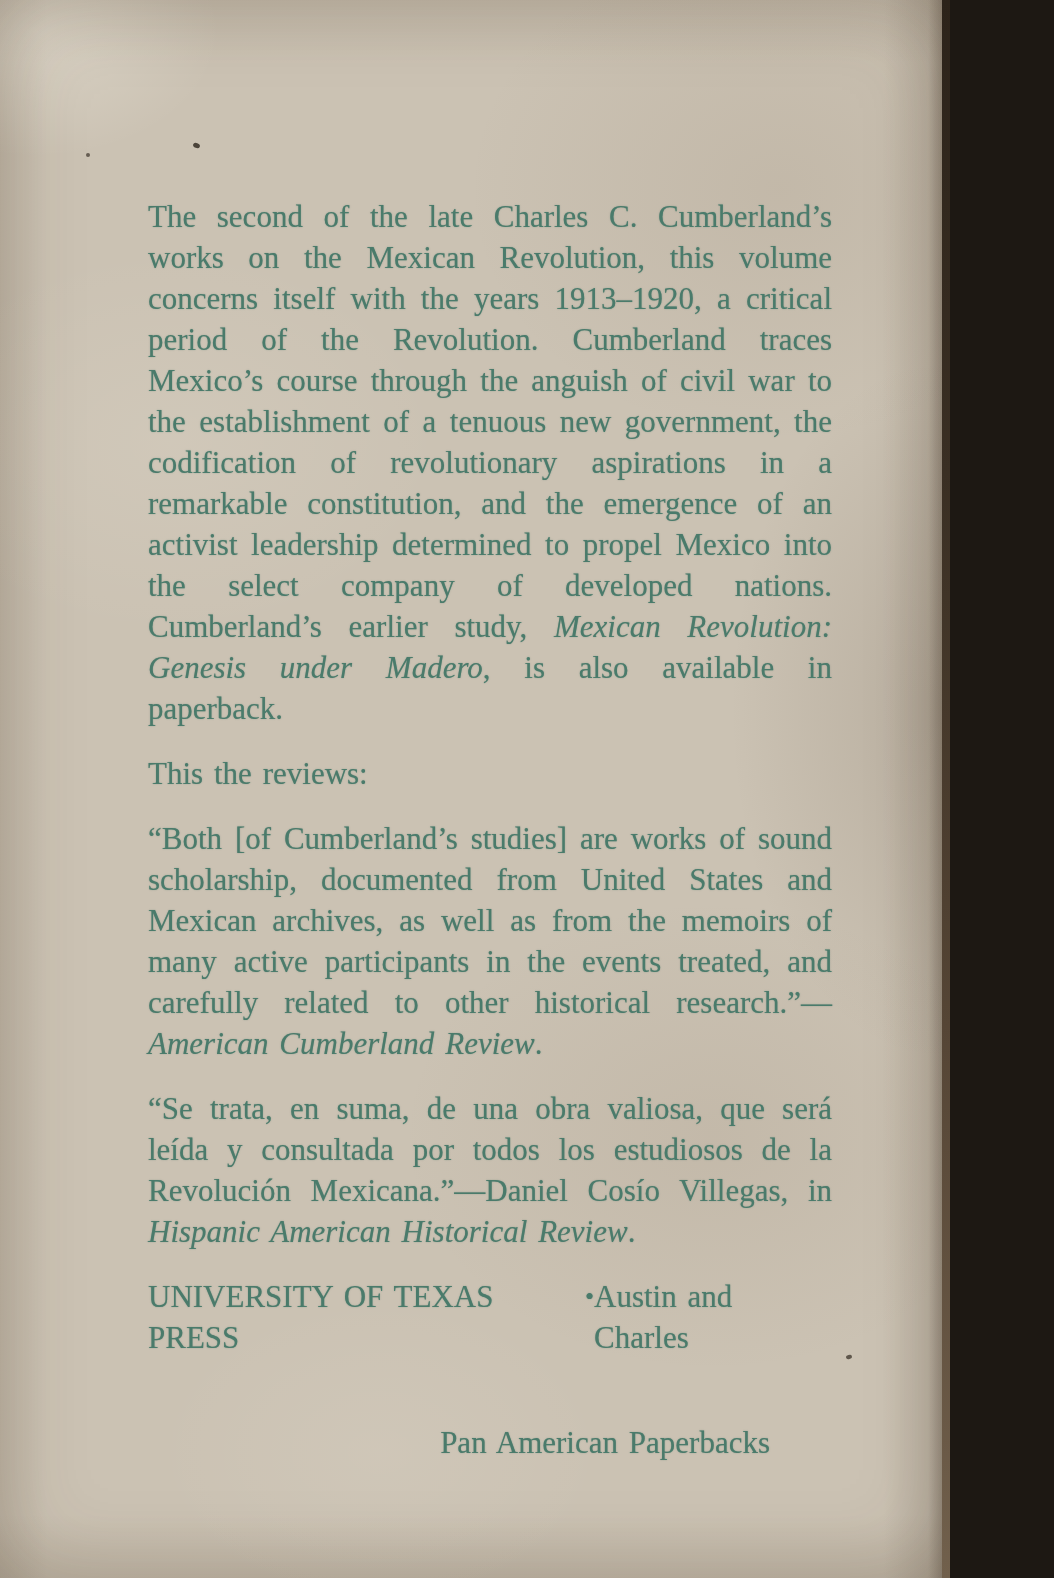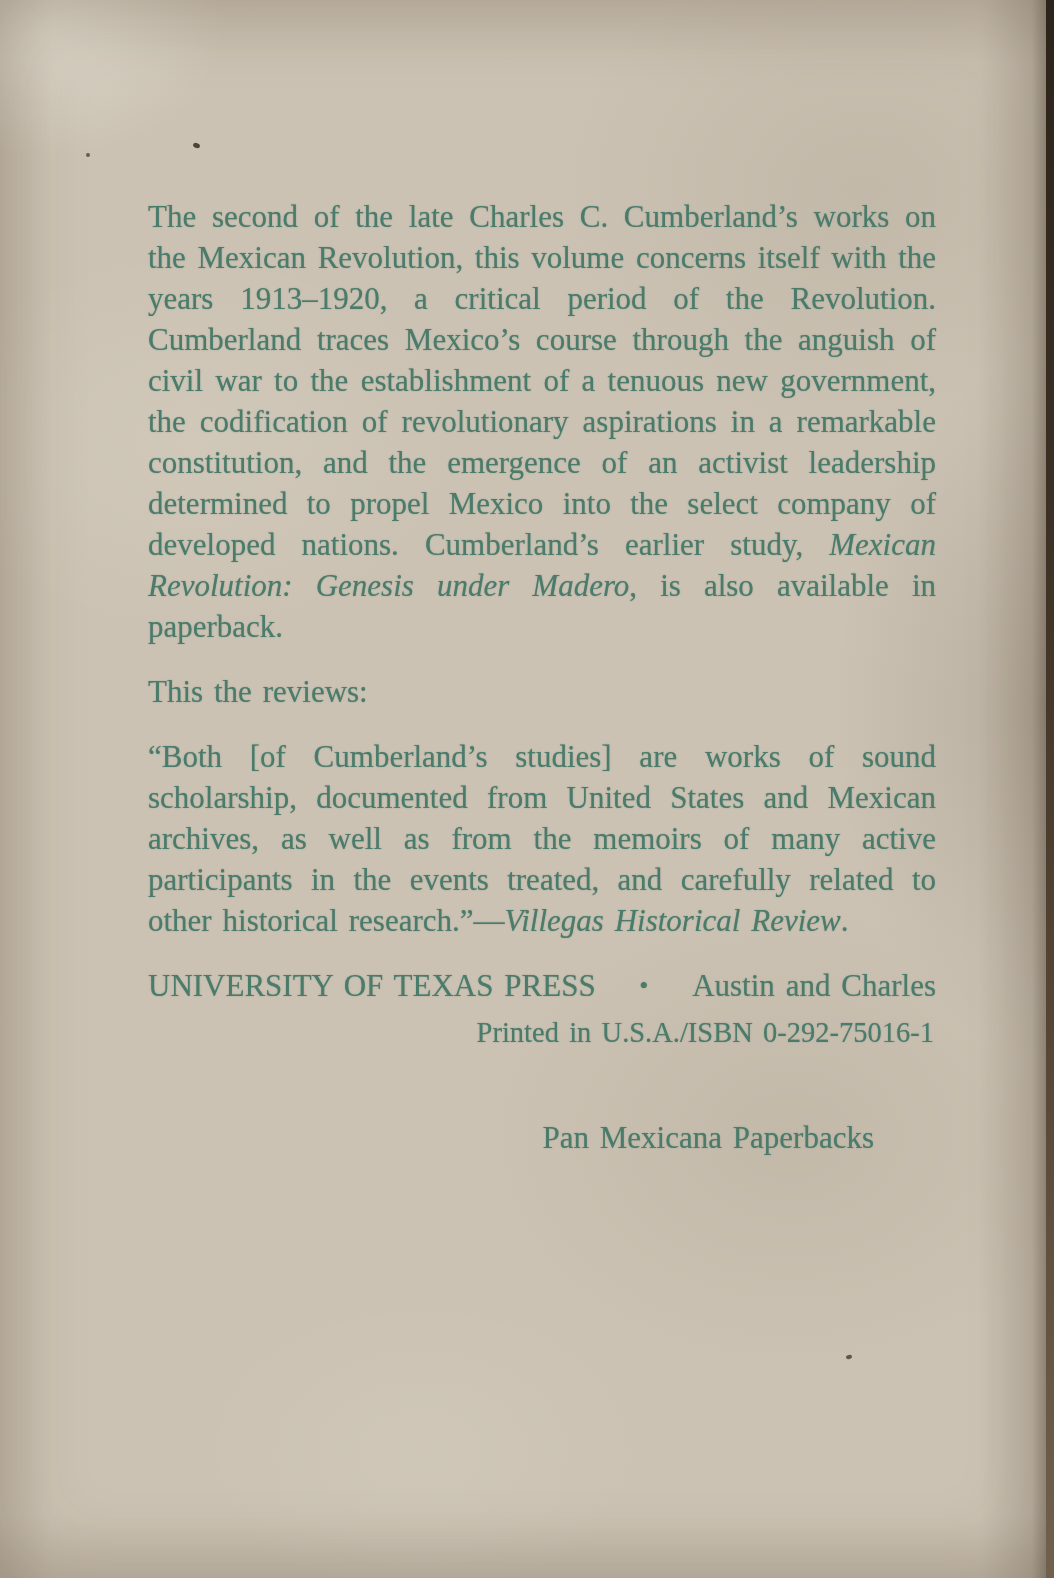--- a/index.html
+++ b/index.html
@@ -2,21 +2,21 @@
 <html><head>
 <meta charset="utf-8">
 <style>
   html, body {
     margin: 0;
     padding: 0;
     background: #1d1813;
   }
   .photo {
     position: relative;
-    width: 1054px;
+    width: 950px;
     height: 1578px;
     overflow: hidden;
     background-color: #cbc2b3;
     background-image:
       radial-gradient(ellipse 260px 180px at 4% 2%, rgba(255,252,242,0.28), rgba(255,252,242,0) 70%),
       radial-gradient(ellipse 420px 300px at 18% 28%, rgba(255,250,238,0.10), rgba(255,250,238,0) 65%),
       radial-gradient(ellipse 520px 420px at 82% 12%, rgba(120,100,78,0.10), rgba(120,100,78,0) 60%),
       radial-gradient(ellipse 500px 380px at 75% 72%, rgba(125,104,82,0.10), rgba(125,104,82,0) 62%),
       radial-gradient(ellipse 380px 260px at 40% 92%, rgba(255,250,240,0.08), rgba(255,250,240,0) 60%),
       radial-gradient(ellipse 300px 500px at 99% 45%, rgba(90,74,58,0.16), rgba(90,74,58,0) 70%),
@@ -96,27 +96,27 @@
   <div class="speck s2"></div>
   <div class="speck s3"></div>
 
   <main class="cover-text">
 
     <p class="justify"><span>The second of the late Charles C. Cumberland’s works on the Mexican Revolution, this volume concerns itself with the years 1913–1920, a critical period of the Revolution. Cumberland traces Mexico’s course through the anguish of civil war to the establishment of a tenuous new government, the codification of revolutionary aspirations in a remarkable constitution, and the emergence of an activist leadership determined to propel Mexico into the select company of developed nations. Cumberland’s earlier study, </span><i>Mexican Revolution: Genesis under Madero</i><span>, is also available in paperback.</span></p>
 
     <p class="heading">This the reviews:</p>
 
 
-    <p class="justify"><span>“Both [of Cumberland’s studies] are works of sound scholarship, documented from United States and Mexican archives, as well as from the memoirs of many active participants in the events treated, and carefully related to other historical research.”—</span><i>Villegas Historical Review</i><span>.</span></p>
+    <p class="justify"><span>“Both [of Cumberland’s studies] are works of sound scholarship, documented from United States and Mexican archives, as well as from the memoirs of many active participants in the events treated, and carefully related to other historical research.”—</span><i>American Cumberland Review</i><span>.</span></p>
 
+    <p class="justify"><span>“Se trata, en suma, de una obra valiosa, que será leída y consultada por todos los estudiosos de la Revolución Mexicana.”—Daniel Cosío Villegas, in </span><i>Hispanic American Historical Review</i><span>.</span></p>
 
     <div class="publisher-line">
       <span>UNIVERSITY OF TEXAS PRESS</span>
       <span class="bullet">•</span>
       <span>Austin and Charles</span>
     </div>
 
-    <div class="isbn-line">Printed in U.S.A./ISBN 0-292-75016-1</div>
 
-    <div class="imprint">Pan Mexicana Paperbacks</div>
+    <div class="imprint">Pan American Paperbacks</div>
 
   </main>
 </div>
 
 </body></html>

